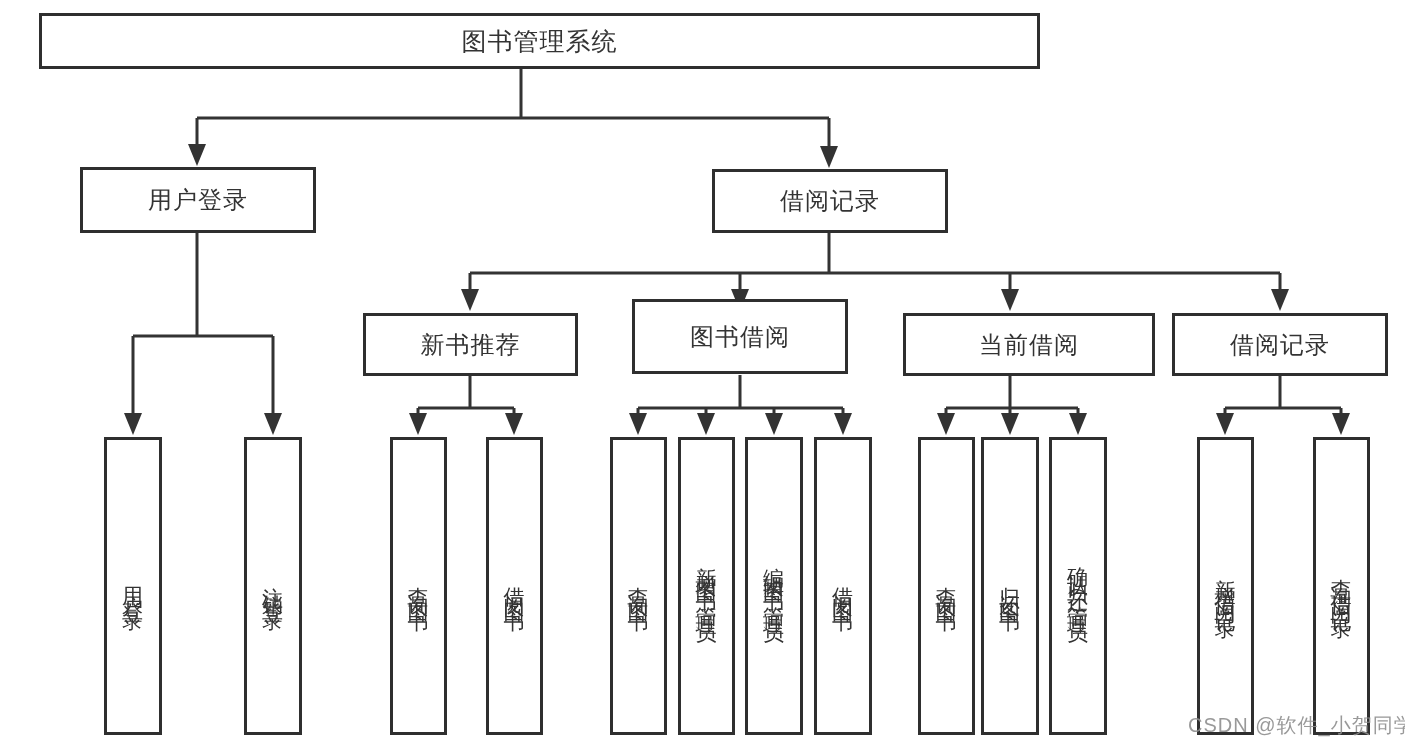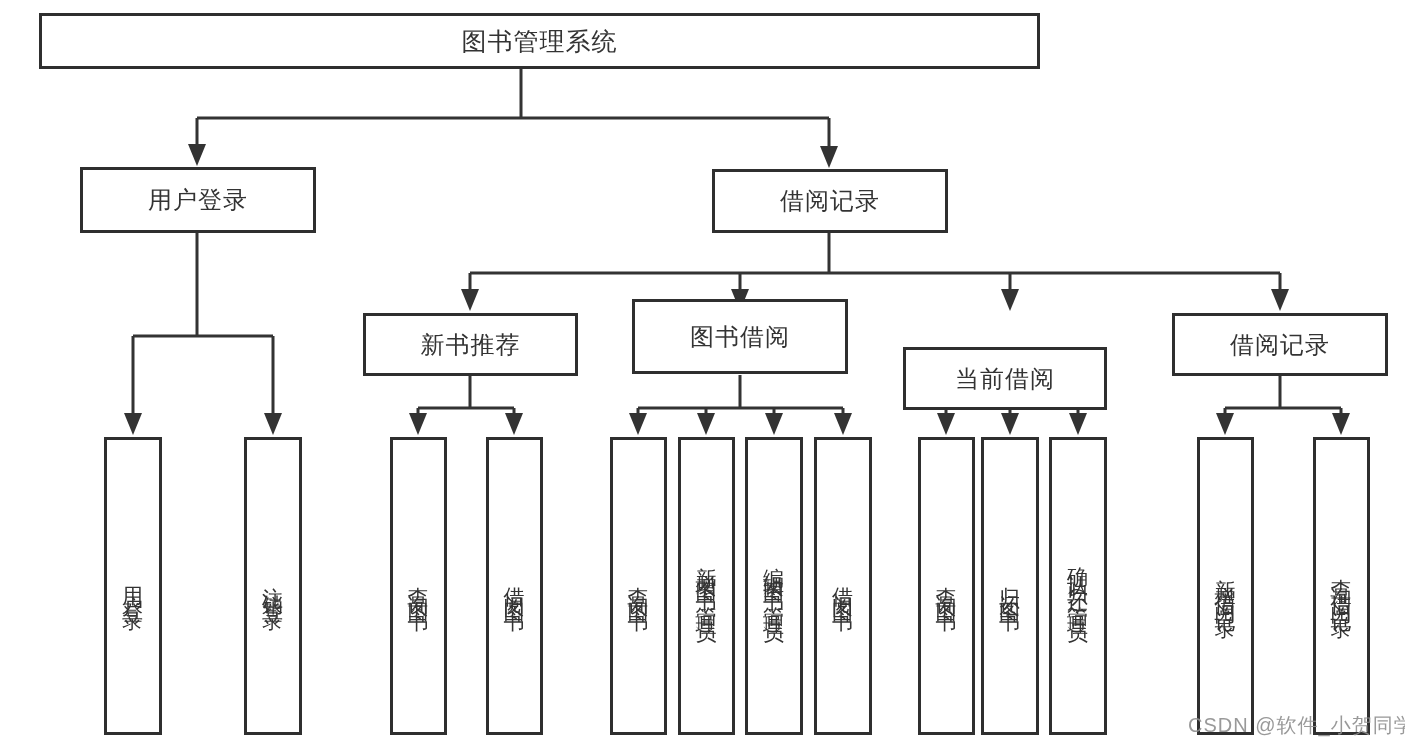--- a/index.html
+++ b/index.html
@@ -114,21 +114,21 @@
   <div class="node h lv2" style="left:712px; top:169px; width:236px; height:64px;">
     <span class="lbl">借阅记录</span>
   </div>
 
   <div class="node h lv3" style="left:363px; top:313px; width:215px; height:63px;">
     <span class="lbl">新书推荐</span>
   </div>
   <div class="node h lv3" style="left:632px; top:299px; width:216px; height:75px;">
     <span class="lbl">图书借阅</span>
   </div>
-  <div class="node h lv3" style="left:903px; top:313px; width:204px; height:63px;margin-top:34px;">
+  <div class="node h lv3" style="left:903px; top:313px; width:252px; height:63px;">
     <span class="lbl">当前借阅</span>
   </div>
   <div class="node h lv3" style="left:1172px; top:313px; width:216px; height:63px;">
     <span class="lbl">借阅记录</span>
   </div>
 
   <div class="node leaf" style="left:104px; top:437px; width:58px; height:298px;">
     <span class="lbl">用户登录</span>
   </div>
   <div class="node leaf" style="left:244px; top:437px; width:58px; height:298px;">

